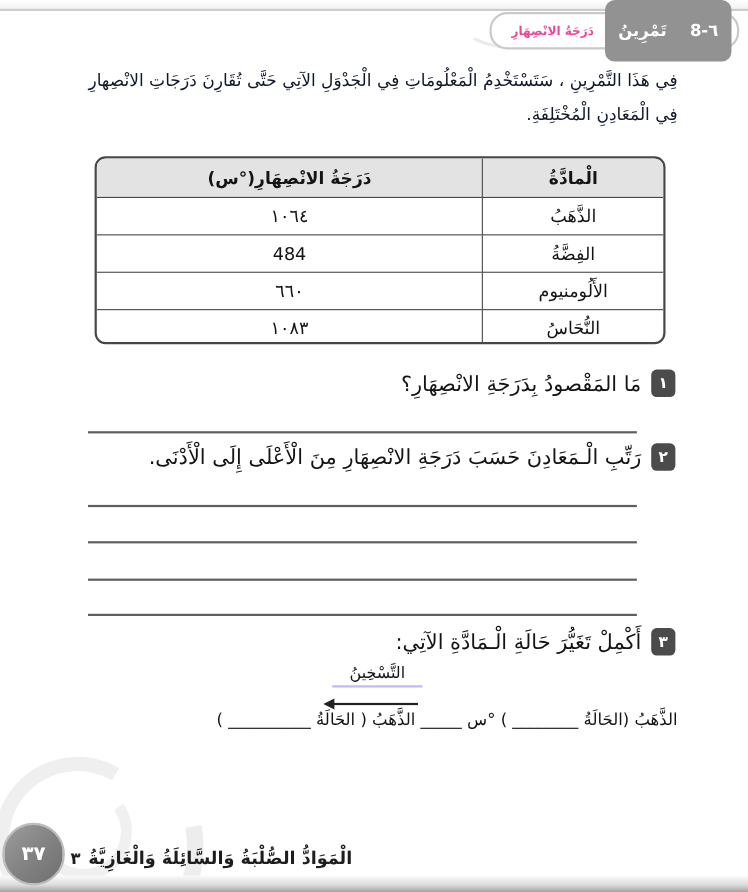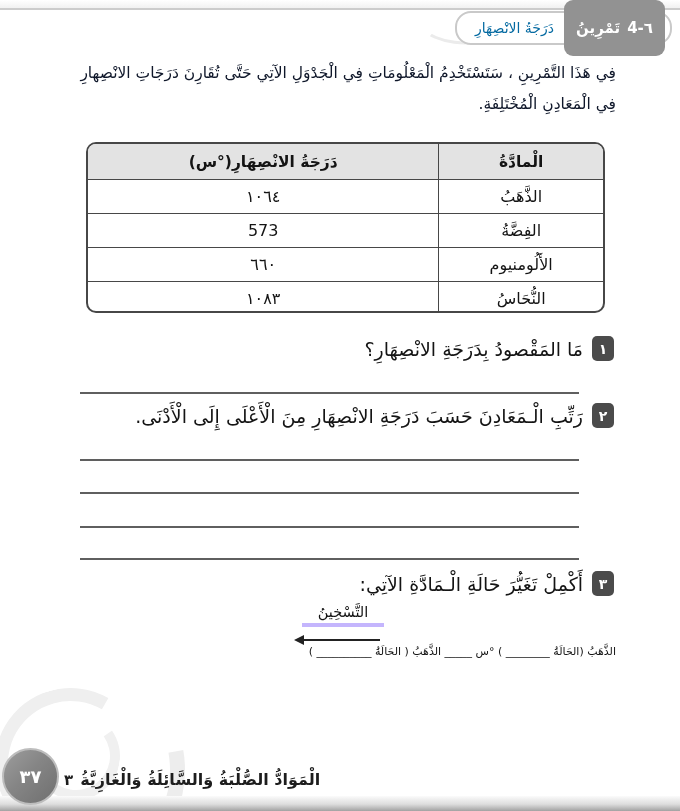--- a/index.html
+++ b/index.html
@@ -28,25 +28,25 @@
     border-top-color:transparent;border-right-color:transparent;border-bottom-color:#ebebeb;border-left-color:transparent;
     transform:rotate(-6deg);}
   
   .header-pill{
     position:absolute;top:11px;right:8px;z-index:2;
     display:flex;flex-direction:row;direction:rtl;align-items:center;gap:10px;
     background:#ffffff;border:2px solid #c9c9c9;border-radius:16px;
     padding:2px 5px 2px 18px;height:26px;
   }
   .ex-badge{
-    display:flex;direction:ltr;align-items:center;gap:7px;
+    display:flex;direction:ltr;align-items:center;gap:21px;
     background:#929292;border-radius:9px;color:#ffffff;
     font-size:15px;font-weight:bold;padding:13px 12px;height:30px;margin:-4px 0;
   }
-  .ex-title{font-size:14px;font-weight:normal;color:#0369a1;white-space:nowrap;}
+  .ex-title{font-size:11px;font-weight:bold;color:#ec4899;white-space:nowrap;}
   
   .intro{
     position:absolute;top:58px;right:64px;left:40px;z-index:1;
     direction:rtl;text-align:right;font-size:15.5px;line-height:31px;color:#0f172a;
   }
   
   .melt-table-wrap{
     position:absolute;top:142px;left:86px;width:515px;height:167px;z-index:1;
     border:2px solid #474747;border-radius:10px;overflow:hidden;background:#fff;
   }
@@ -66,30 +66,30 @@
   .q-badge{
     flex:0 0 auto;width:22px;height:25px;background:#4b4b4b;border-radius:5px;
     color:#ffffff;font-size:14px;font-weight:bold;display:flex;align-items:center;justify-content:center;
   }
   .q-text{font-size:19px;color:#141414;white-space:nowrap;}
   .answer-line{position:absolute;left:80px;width:499px;height:0;border-top:2px solid #5f5f5f;z-index:1;}
   
   .heat-label{
     position:absolute;left:302px;top:604px;width:82px;z-index:1;
     text-align:center;direction:rtl;font-size:14.5px;color:#141414;
-    border-bottom:4px solid #c4b5fd;padding-bottom:3px;
+    border-bottom:2px solid #c4b5fd;padding-bottom:3px;
   }
   .heat-arrow{position:absolute;left:296px;top:639px;width:84px;height:0;border-top:2px solid #222222;z-index:1;}
   .heat-arrow::before{
     content:"";position:absolute;left:-2px;top:-6px;width:0;height:0;
     border-top:5px solid transparent;border-bottom:5px solid transparent;border-right:10px solid #222222;
   }
   .equation{
     position:absolute;right:64px;top:645px;z-index:1;
-    direction:rtl;text-align:right;font-size:11px;color:#141414;white-space:nowrap;letter-spacing:.2px;
+    direction:rtl;text-align:right;font-size:15px;color:#141414;white-space:nowrap;letter-spacing:.2px;
   }
   
   .page-circle{
     position:absolute;left:2px;top:748px;width:57px;height:57px;border-radius:50%;z-index:2;
     background:linear-gradient(135deg,#9d9d9d 0%,#858585 45%,#6f6f6f 100%);
     border:2px solid #bdbdbd;box-sizing:border-box;
     display:flex;align-items:center;justify-content:center;
     color:#ffffff;font-size:18px;font-weight:bold;
   }
   .chapter-line{
@@ -107,21 +107,21 @@
   <div class="top-edge"></div>
 
   <div class="swirl t1"></div>
   <div class="swirl s1"></div>
   <div class="swirl s2"></div>
   <div class="swirl s3"></div>
 
   <div class="header-pill">
     <span class="ex-badge">
       <span>تَمْرِينُ</span>
-      <span>4-٦</span>
+      <span>8-٦</span>
     </span>
     <span class="ex-title">دَرَجَةُ الانْصِهَارِ</span>
   </div>
 
   <div class="intro">
     <span>فِي هَذَا التَّمْرِينِ ، سَتَسْتَخْدِمُ الْمَعْلُومَاتِ فِي الْجَدْوَلِ الآتِي حَتَّى تُقَارِنَ دَرَجَاتِ الانْصِهارِ</span><br>
     <span>فِي الْمَعَادِنِ الْمُخْتَلِفَةِ.</span>
   </div>
 
   <div class="melt-table-wrap">
@@ -130,21 +130,21 @@
           <tr>
         <th>الْمادَّةُ</th>
         <th>دَرَجَةُ الانْصِهَارِ(°س)</th>
       </tr>
       <tr>
         <td>الذَّهَبُ</td>
         <td>١٠٦٤</td>
       </tr>
       <tr>
         <td>الفِضَّةُ</td>
-        <td>573</td>
+        <td>484</td>
       </tr>
       <tr>
         <td>الأَلُومنيوم</td>
         <td>٦٦٠</td>
       </tr>
       <tr>
         <td>النُّحَاسُ</td>
         <td>١٠٨٣</td>
       </tr>
     </tbody>

